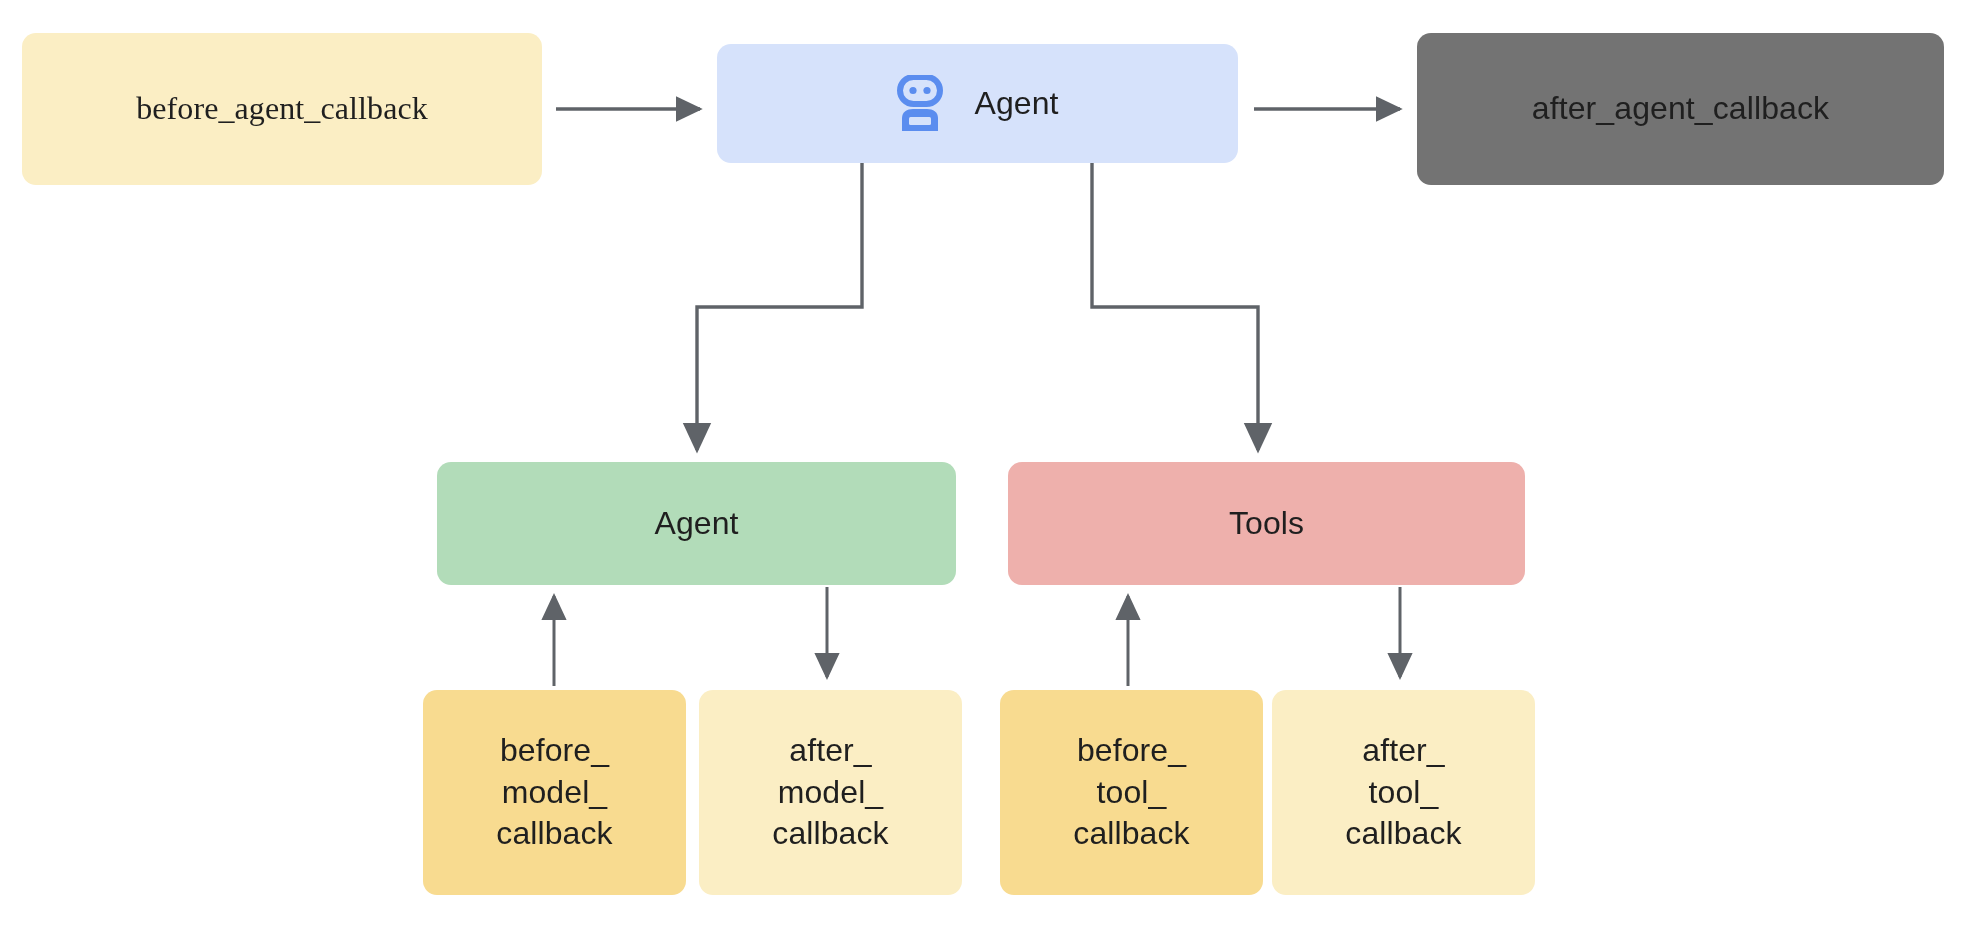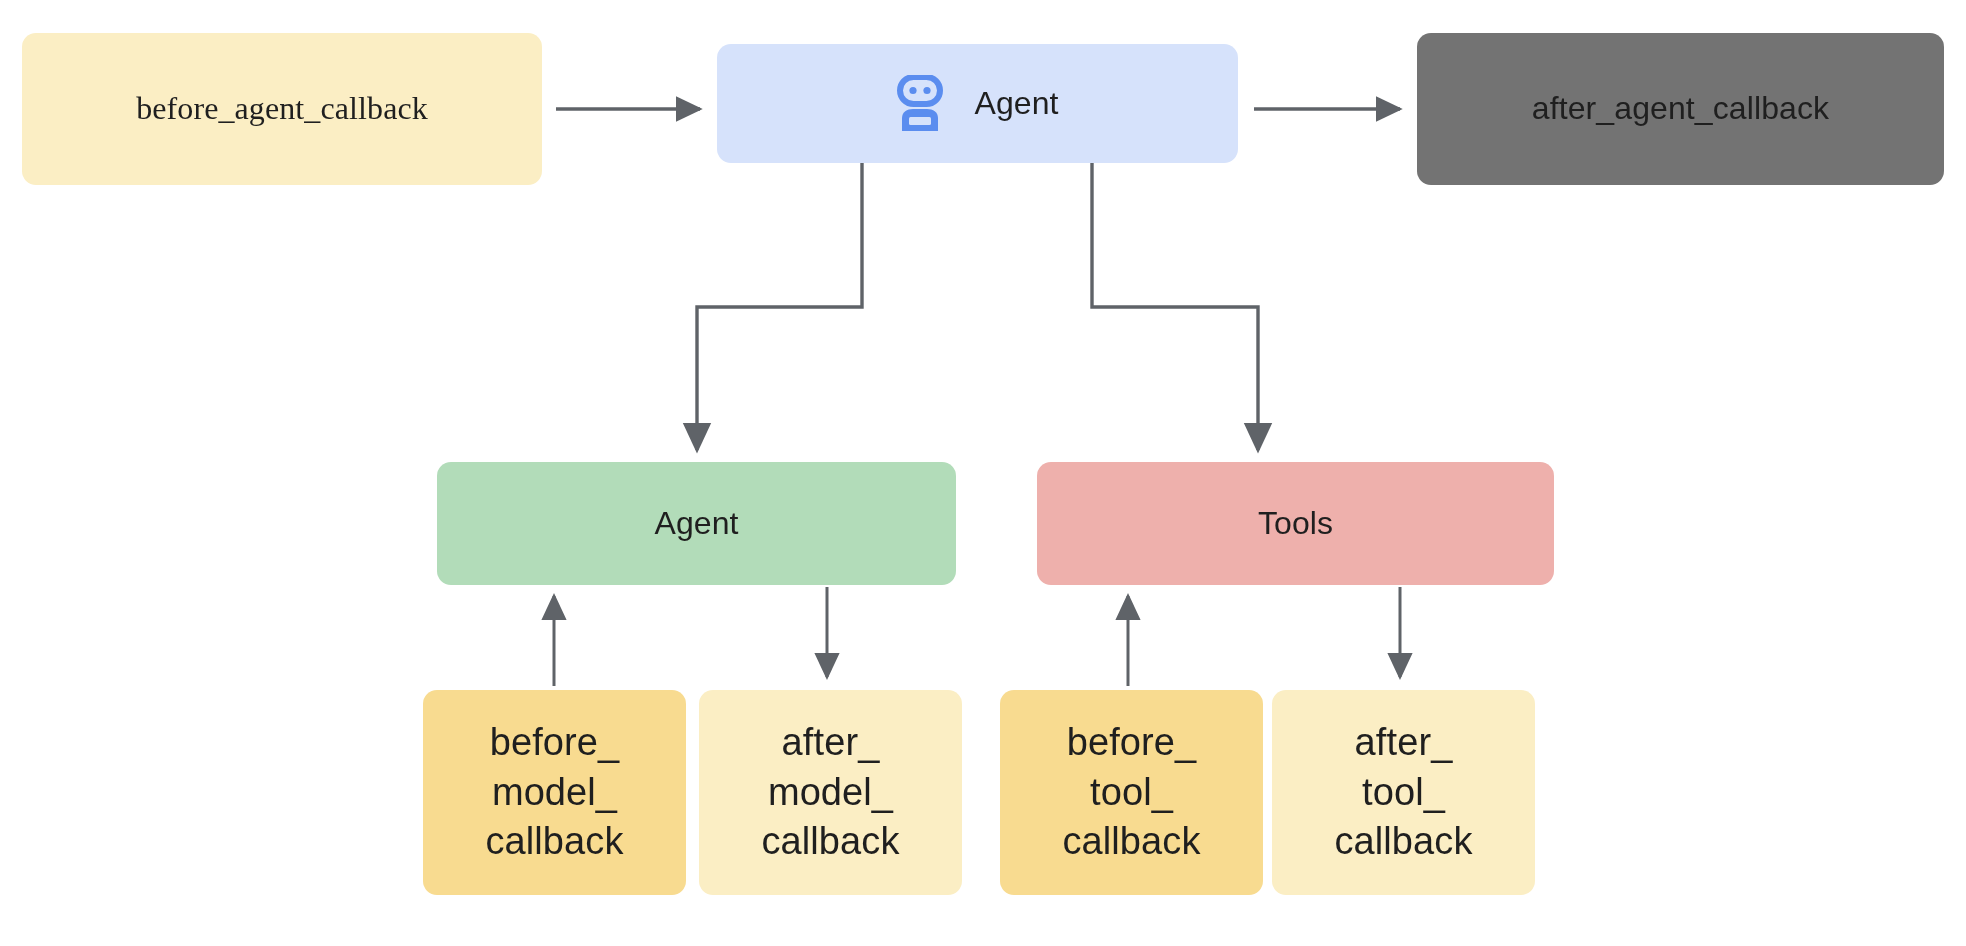--- a/index.html
+++ b/index.html
@@ -30,21 +30,21 @@
     white-space: pre-line;
     user-select: none;
   }
   .node-lg {
     border-radius: 14px;
     font-size: 32px;
     letter-spacing: 0.1px;
   }
   .node-sm {
     border-radius: 14px;
-    font-size: 38px;
+    font-size: 32px;
     letter-spacing: 0.1px;
   }
   .agent-inner {
     display: flex;
     align-items: center;
     justify-content: center;
     gap: 30px;
   }
   .agent-label {
     font-size: 32px;
@@ -114,21 +114,21 @@
   </div>
 
   <div class="node node-lg" style="left:1417px; top:33px; width:527px; height:152px; background:#737373;">
     <span>after_agent_callback</span>
   </div>
 
   <div class="node node-lg" style="left:437px; top:462px; width:519px; height:123px; background:#b2dcb9;">
     <span>Agent</span>
   </div>
 
-  <div class="node node-lg" style="left:1008px; top:462px; width:517px; height:123px; background:#eeb0ac;margin-left:29px;">
+  <div class="node node-lg" style="left:1008px; top:462px; width:517px; height:123px; background:#eeb0ac;">
     <span>Tools</span>
   </div>
 
   <div class="node node-sm" style="left:423px; top:690px; width:263px; height:205px; background:#f8db90;">
     <span>before_
 model_
 callback</span>
   </div>
 
   <div class="node node-sm" style="left:699px; top:690px; width:263px; height:205px; background:#fbeec4;">

